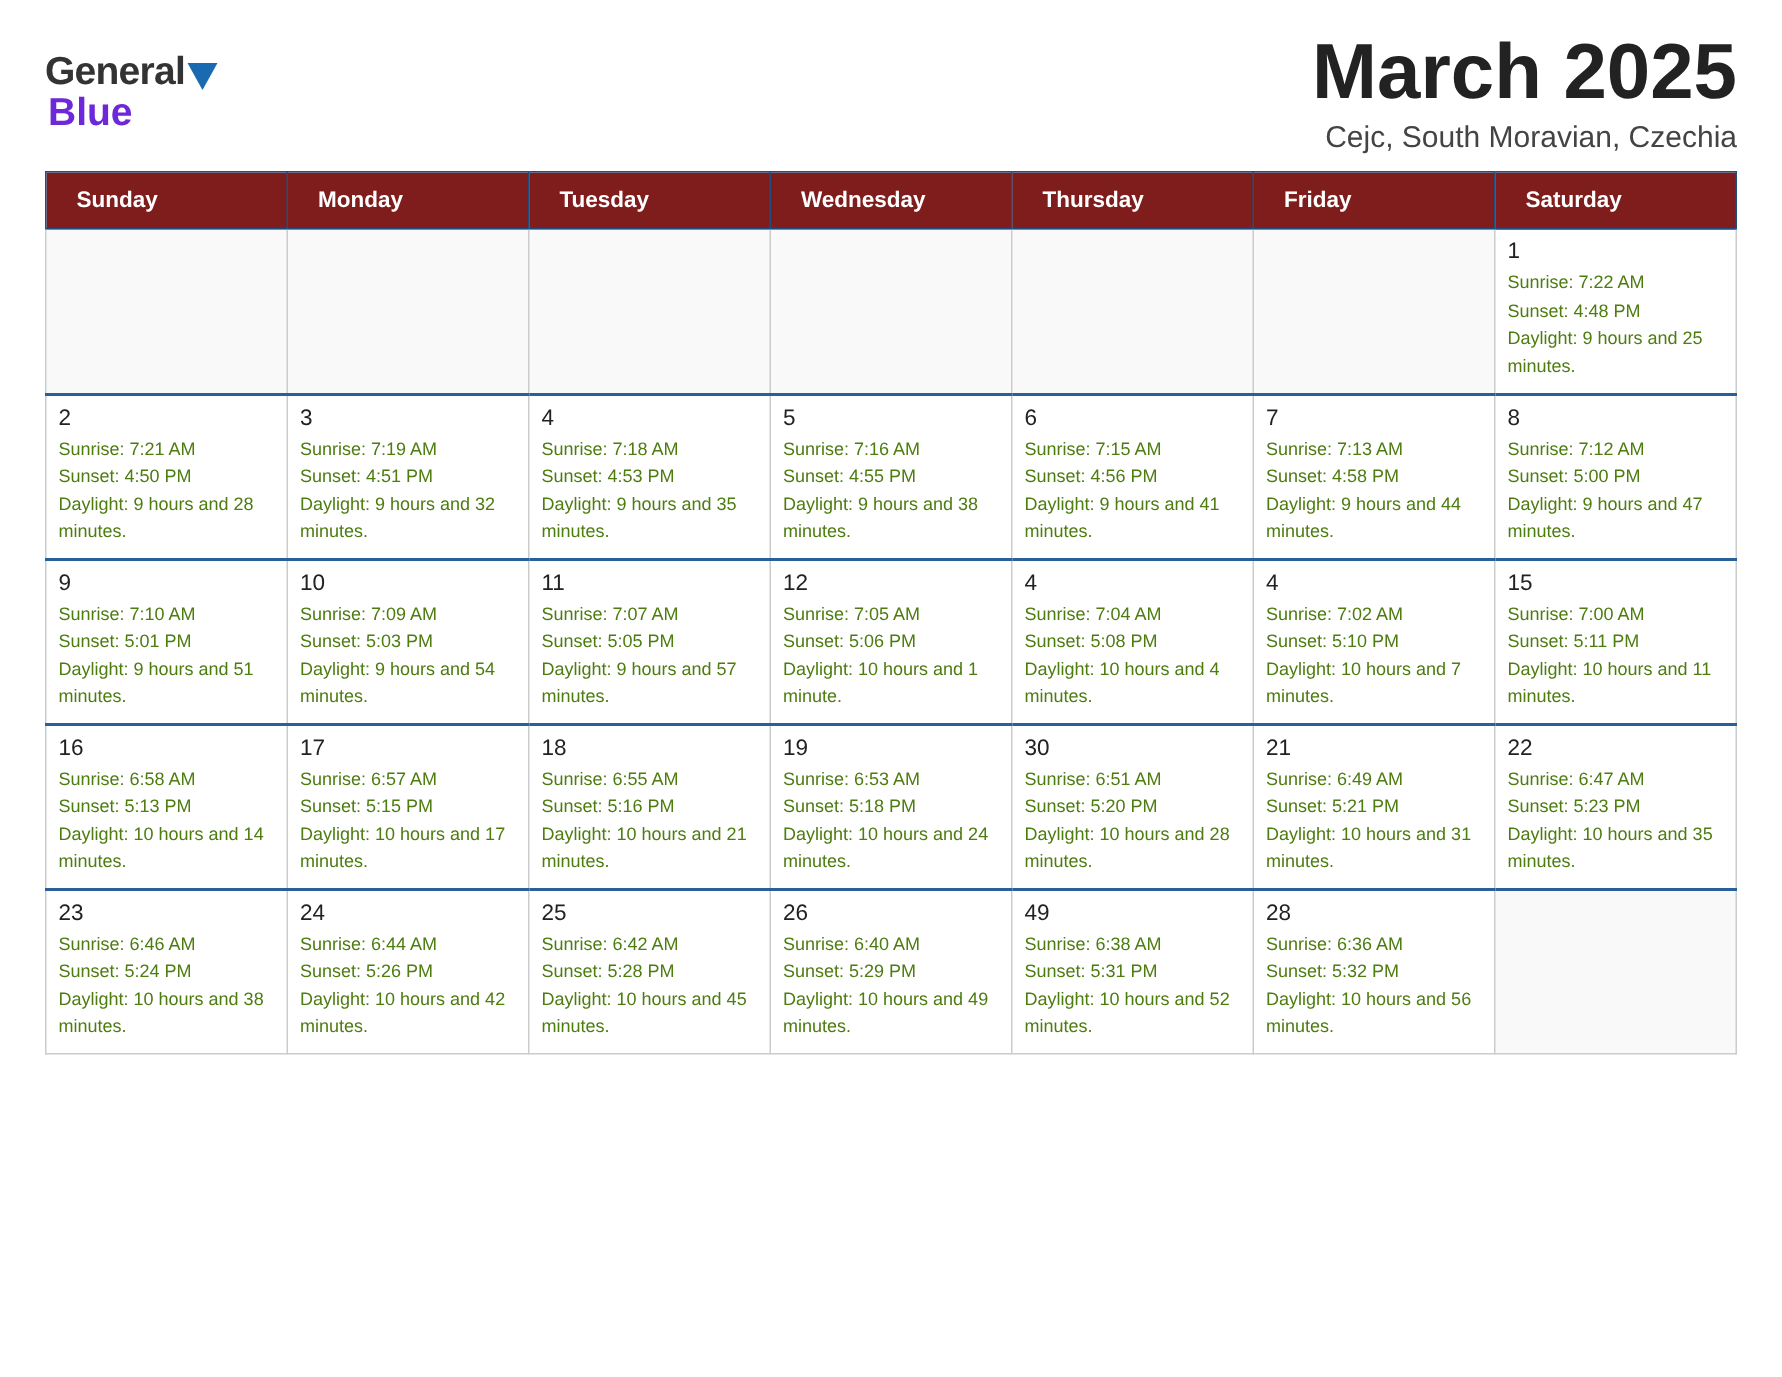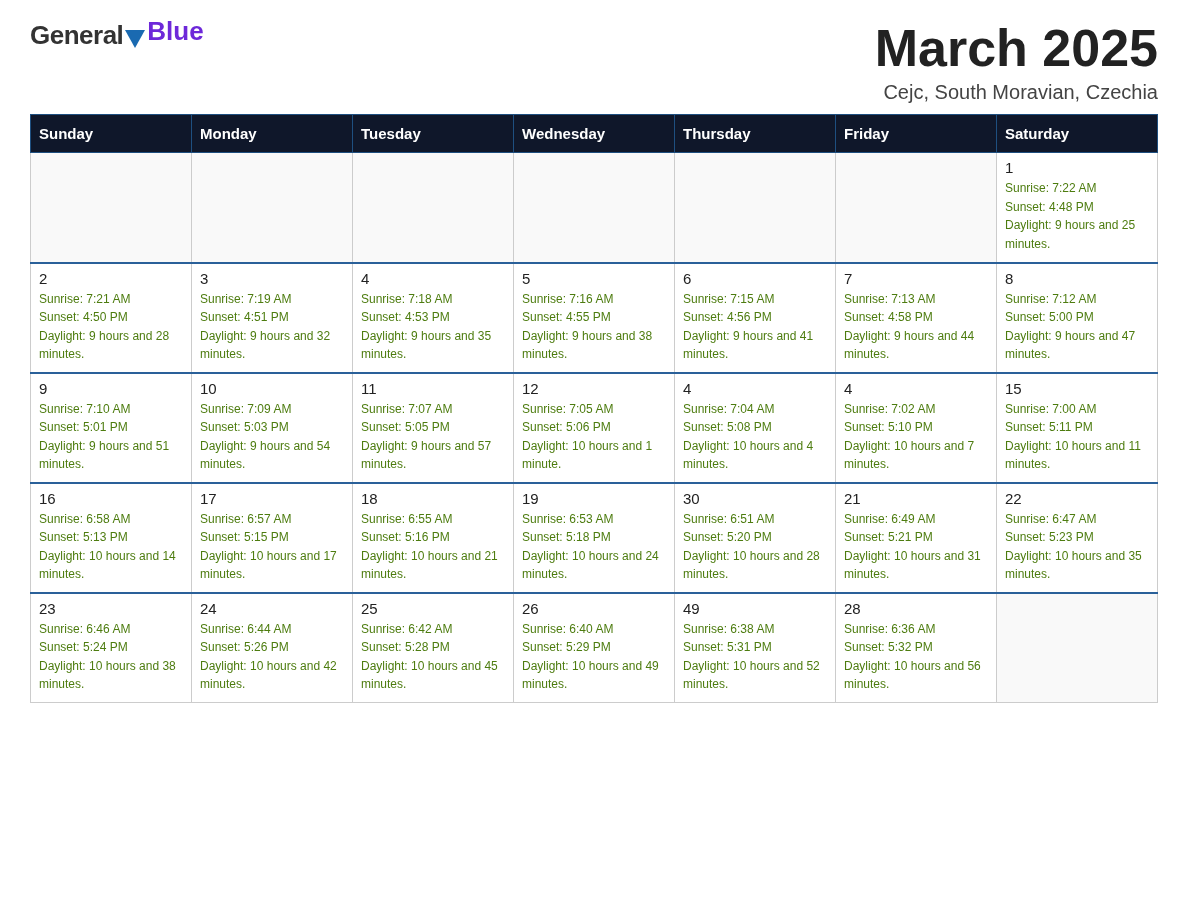--- a/index.html
+++ b/index.html
@@ -11,22 +11,23 @@
       min-height: 918px;
     }
     .header {
       display: flex;
       justify-content: space-between;
       align-items: flex-start;
       margin-bottom: 10px;
     }
     .logo {
       display: flex;
-      flex-direction: row;
+      flex-direction: column;
       align-items: flex-start;
+      margin-top: 12px;
     }
     .logo-top {
       display: flex;
       align-items: center;
     }
     .logo-general {
       font-size: 26px;
       font-weight: bold;
       color: #333;
       letter-spacing: -0.5px;
@@ -59,23 +60,23 @@
       font-size: 20px;
       color: #444;
       margin-top: 4px;
     }
     .calendar {
       width: 100%;
       border-collapse: collapse;
       margin-top: 10px;
     }
     .calendar th {
-      background-color: #0f172a;
+      background-color: #7f1d1d;
       color: #fff;
-      padding: 10px 8px;
+      padding: 10px 20px;
       font-size: 15px;
       font-weight: bold;
       text-align: left;
       border: 1px solid #1e4f80;
     }
     .calendar td {
       vertical-align: top;
       padding: 6px 8px;
       font-size: 12.5px;
       color: #333;

